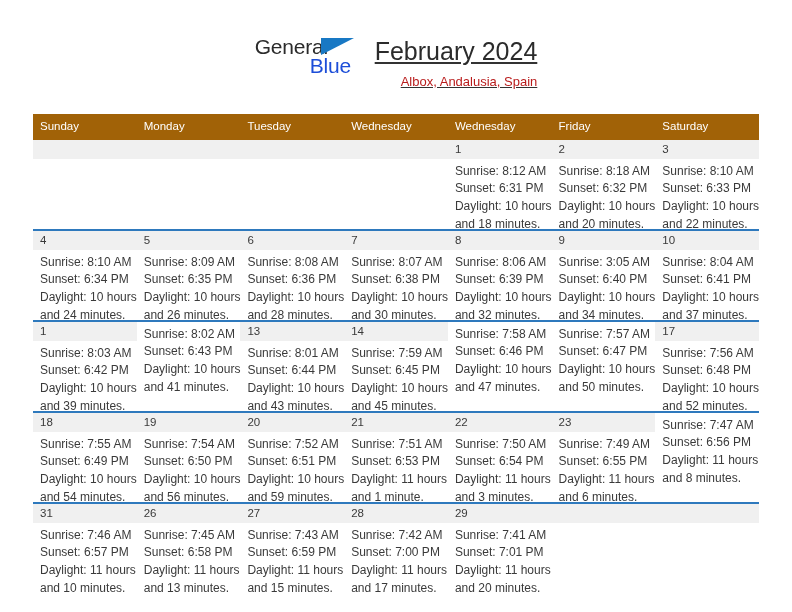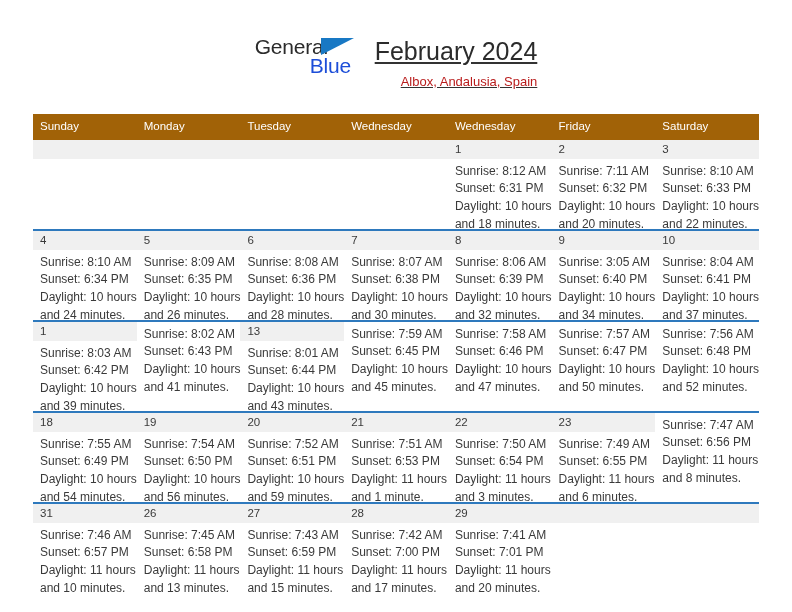--- a/index.html
+++ b/index.html
@@ -193,21 +193,21 @@
             <div class="dayinfo">
               <div>Sunrise: 8:12 AM</div>
               <div>Sunset: 6:31 PM</div>
               <div>Daylight: 10 hours</div>
               <div>and 18 minutes.</div>
             </div>
           </div>
           <div class="daycell">
             <div class="daynum-band">2</div>
             <div class="dayinfo">
-              <div>Sunrise: 7:11 AM</div>
+              <div>Sunrise: 8:18 AM</div>
               <div>Sunset: 6:32 PM</div>
               <div>Daylight: 10 hours</div>
               <div>and 20 minutes.</div>
             </div>
           </div>
           <div class="daycell">
             <div class="daynum-band">3</div>
             <div class="dayinfo">
               <div>Sunrise: 8:10 AM</div>
               <div>Sunset: 6:33 PM</div>
@@ -302,20 +302,21 @@
           <div class="daycell">
             <div class="daynum-band">13</div>
             <div class="dayinfo">
               <div>Sunrise: 8:01 AM</div>
               <div>Sunset: 6:44 PM</div>
               <div>Daylight: 10 hours</div>
               <div>and 43 minutes.</div>
             </div>
           </div>
           <div class="daycell">
+            <div class="daynum-band">14</div>
             <div class="dayinfo">
               <div>Sunrise: 7:59 AM</div>
               <div>Sunset: 6:45 PM</div>
               <div>Daylight: 10 hours</div>
               <div>and 45 minutes.</div>
             </div>
           </div>
           <div class="daycell">
             <div class="dayinfo">
               <div>Sunrise: 7:58 AM</div>
@@ -326,20 +327,21 @@
           </div>
           <div class="daycell">
             <div class="dayinfo">
               <div>Sunrise: 7:57 AM</div>
               <div>Sunset: 6:47 PM</div>
               <div>Daylight: 10 hours</div>
               <div>and 50 minutes.</div>
             </div>
           </div>
           <div class="daycell">
+            <div class="daynum-band">17</div>
             <div class="dayinfo">
               <div>Sunrise: 7:56 AM</div>
               <div>Sunset: 6:48 PM</div>
               <div>Daylight: 10 hours</div>
               <div>and 52 minutes.</div>
             </div>
           </div>
         </div>
         <div class="week">
           <div class="daycell">

